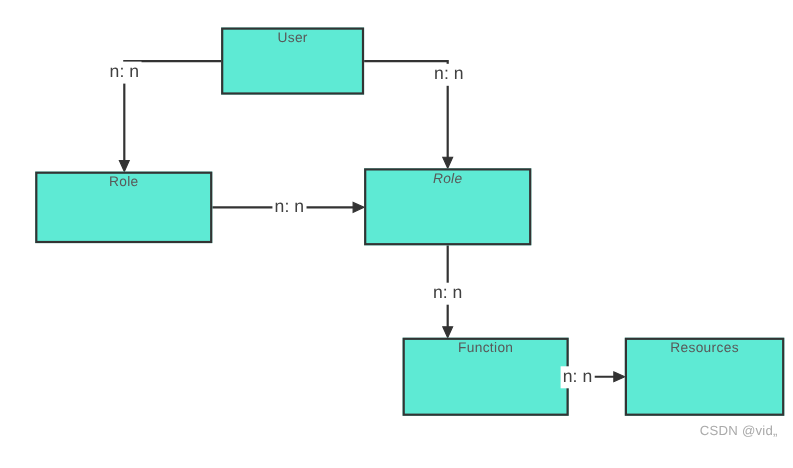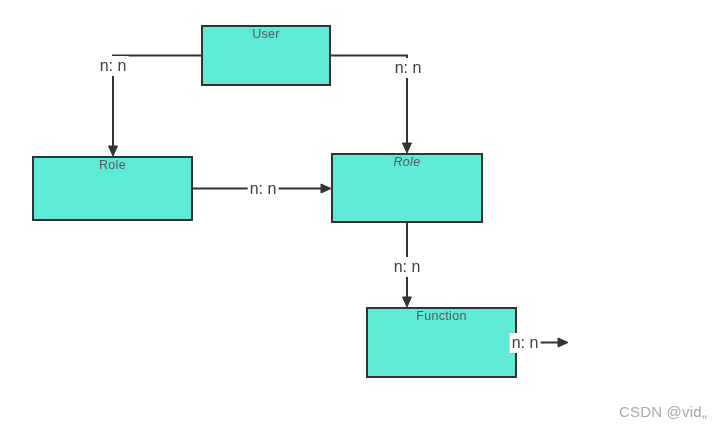--- a/index.html
+++ b/index.html
@@ -45,23 +45,23 @@
     white-space: nowrap;
   }
   .lbl-user-gourp        { left: 113px; top: 66px;  }
   .lbl-user-role         { left: 408px; top: 68px;  }
   .lbl-gourp-role        { left: 263px; top: 189px; }
   .lbl-role-function     { left: 407px; top: 267px; }
   .lbl-function-resources{ left: 525px; top: 343px; }
   .watermark {
     position: absolute;
     right: 14px;
-    top: 403px;
+    top: 384px;
     color: #aaaaaa;
-    font-size: 15px;
+    font-size: 12px;
     letter-spacing: 0.2px;
   }
 </style>
 </head>
 <body>
 
 <div class="canvas">
 
   <svg class="edges-svg" viewBox="0 0 721 425" xmlns="http://www.w3.org/2000/svg">
 
@@ -100,20 +100,23 @@
   </div>
 
   <div class="node node-role">
     <span>Role</span>
   </div>
 
   <div class="node node-function">
     <span>Function</span>
   </div>
 
+  <div class="node node-resources">
+    <span>Resources</span>
+  </div>
 
   <span class="edge-label lbl-user-gourp">n: n</span>
   <span class="edge-label lbl-user-role">n: n</span>
   <span class="edge-label lbl-gourp-role">n: n</span>
   <span class="edge-label lbl-role-function">n: n</span>
   <span class="edge-label lbl-function-resources">n: n</span>
 
   <span class="watermark">CSDN @vid„</span>
 
 </div>

